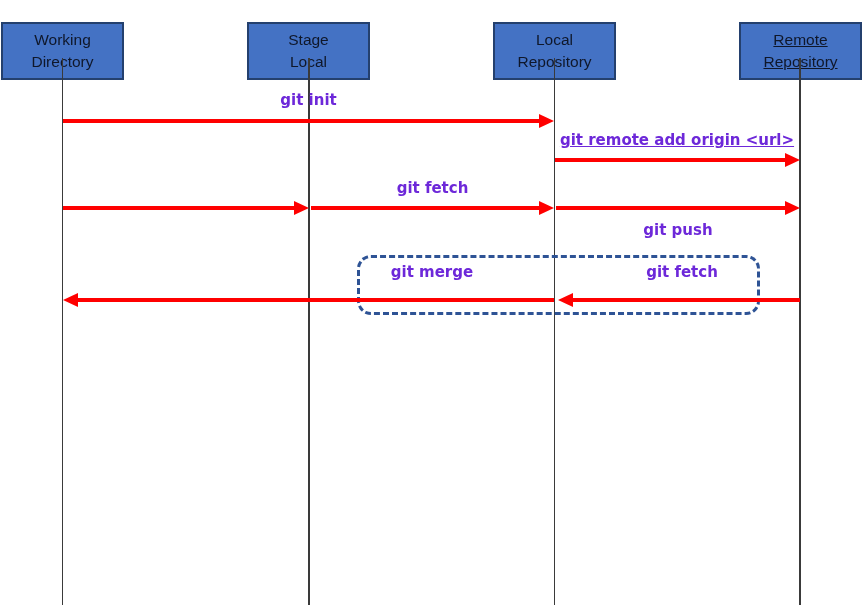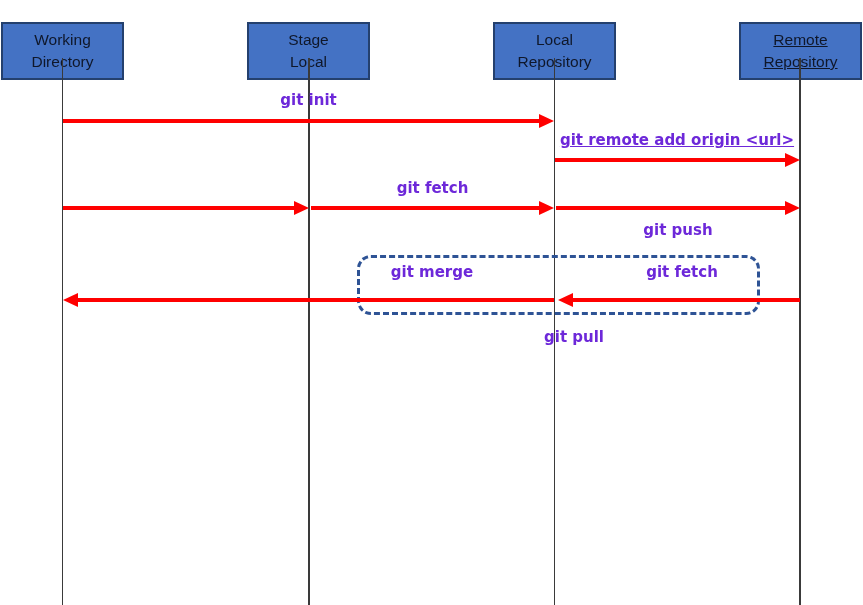--- a/index.html
+++ b/index.html
@@ -115,15 +115,14 @@
     <div class="shaft"></div>
     <div class="head"></div>
   </div>
 
   <div class="msg-label lb-init">git init</div>
   <div class="msg-label lb-remote">git remote add origin &lt;url&gt;</div>
   <div class="msg-label lb-commit">git fetch</div>
   <div class="msg-label lb-push">git push</div>
   <div class="msg-label lb-merge">git merge</div>
   <div class="msg-label lb-fetch">git fetch</div>
-  <div class="msg-label lb-pull">git pull</div>
 
 </div>
 
 </body></html>

